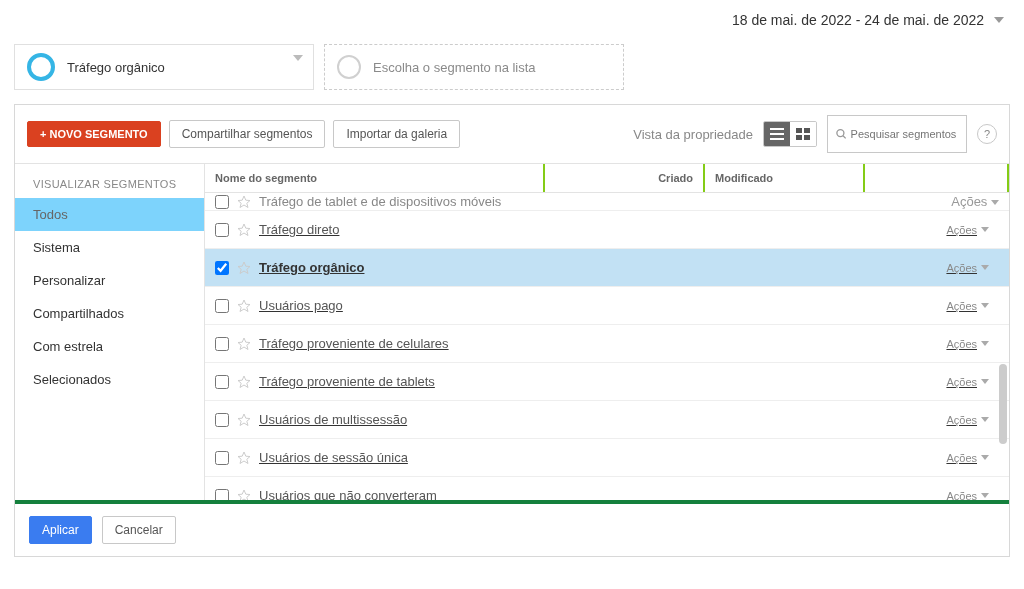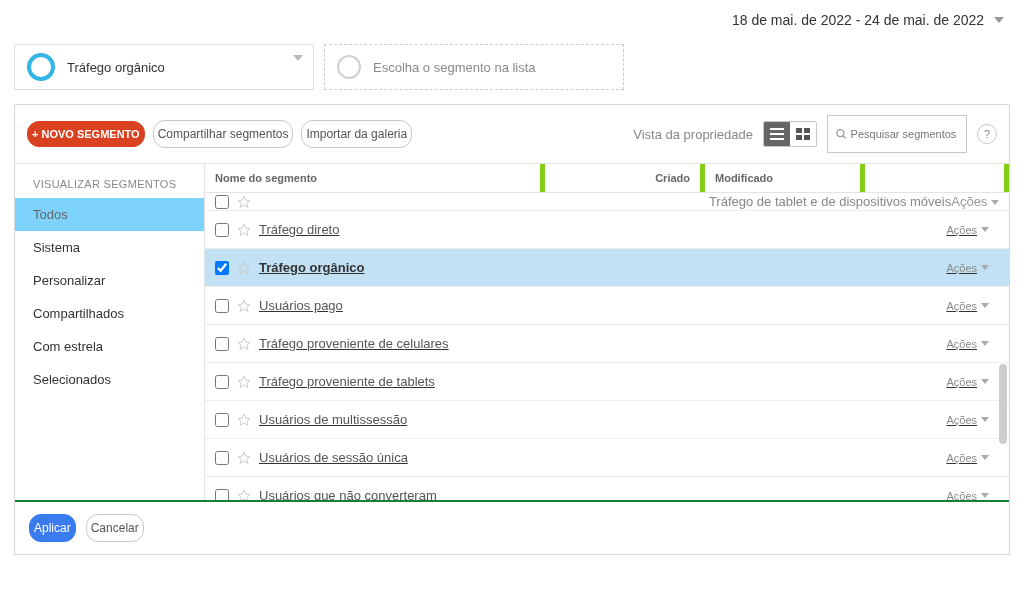--- a/index.html
+++ b/index.html
@@ -13,63 +13,63 @@
     .segments-row { display: flex; gap: 10px; padding: 4px 14px 14px; }
     .segment-chip { border: 1px solid #e0e0e0; background: #fff; width: 300px; height: 46px; display: flex; align-items: center; padding: 0 12px; position: relative; }
     .segment-chip.placeholder { border: 1px dashed #ccc; color: #8a8a8a; }
     .segment-chip .circle { width: 28px; height: 28px; border: 4px solid #35b5e5; border-radius: 50%; margin-right: 12px; flex-shrink: 0; }
     .segment-chip.placeholder .circle { border: 2px solid #d0d0d0; width: 24px; height: 24px; }
     .segment-chip .chevron-corner { position: absolute; top: 6px; right: 10px; color: #888; }
     
     .panel { margin: 0 14px; border: 1px solid #d8d8d8; background: #fff; }
     
     .toolbar { display: flex; align-items: center; padding: 10px 12px; border-bottom: 1px solid #e3e3e3; gap: 8px; }
-    .btn { border: 1px solid #c8c8c8; background: #fff; padding: 6px 4px; font-size: 12px; cursor: pointer; color: #555; border-radius: 12px; }
+    .btn { border: 1px solid #c8c8c8; background: #fff; padding: 6px 12px; font-size: 12px; cursor: pointer; color: #555; border-radius: 2px; }
     .btn.red { background: #da4120; color: #fff; border-color: #da4120; font-weight: bold; font-size: 11px; text-transform: uppercase; }
     .toolbar-right { margin-left: auto; display: flex; align-items: center; gap: 10px; }
     .view-label { font-size: 13px; color: #888; }
     .view-toggle { display: flex; border: 1px solid #c8c8c8; border-radius: 2px; overflow: hidden; }
     .view-toggle button { border: none; background: #fff; width: 26px; height: 24px; cursor: pointer; display: flex; align-items: center; justify-content: center; }
     .view-toggle button.active { background: #666; }
     .search-box { border: 1px solid #c8c8c8; display: flex; align-items: center; padding: 3px 8px; width: 140px; height: 38px; }
     .search-box input { border: none; outline: none; font-size: 11px; width: 100%; color: #777; }
     .help-circle { width: 20px; height: 20px; border: 1px solid #c8c8c8; border-radius: 50%; display: flex; align-items: center; justify-content: center; font-size: 11px; color: #888; cursor: pointer; }
     
     .main-area { display: flex; height: 336px; }
     
     .sidebar { width: 190px; border-right: 1px solid #e3e3e3; padding: 14px 0; }
     .sidebar-header { font-size: 11px; color: #888; text-transform: uppercase; padding: 0 18px 8px; letter-spacing: 0.3px; }
     .sidebar-item { padding: 9px 18px; font-size: 13px; color: #333; cursor: pointer; }
     .sidebar-item.active { background: #7dd3fc; color: #666; }
     
     .table-area { flex: 1; overflow-y: auto; position: relative; }
     .table-header { display: flex; border-bottom: 1px solid #e3e3e3; background: #fff; }
-    .table-header .th { padding: 8px 10px; font-size: 11px; font-weight: bold; color: #666; border-right: 5px solid #84cc16; }
+    .table-header .th { padding: 8px 10px; font-size: 11px; font-weight: bold; color: #666; border-right: 2px solid #84cc16; }
     .th-name { flex: 0 0 340px; }
     .th-created { flex: 0 0 160px; text-align: right; }
     .th-modified { flex: 0 0 160px; }
     .th-actions { flex: 1; border-right: none; }
     
     .seg-row { display: flex; align-items: center; border-bottom: 1px solid #eee; padding: 8px 10px; height: 38px; text-decoration: underline; }
     .seg-row.selected { background: #c2e1f4; }
     .seg-row .checkbox { margin-right: 8px; width: 14px; height: 14px; }
     .seg-row .star { width: 14px; height: 14px; margin-right: 8px; flex-shrink: 0; }
     .seg-row .seg-name { flex: 1; font-size: 13px; color: #555; }
     .seg-row.selected .seg-name { font-weight: bold; color: #333; }
     .seg-row .actions { margin-left: auto; color: #888; font-size: 11px; display: flex; align-items: center; gap: 4px; padding-right: 10px; }
     
-    .footer-bar { padding: 12px 14px; border-top: 2px solid #15803d; display: flex; gap: 10px; }
+    .footer-bar { padding: 12px 14px; border-top: 4px solid #15803d; display: flex; gap: 10px; }
     .btn.blue { background: #3a7cf0; color: #fff; border-color: #3a7cf0; }
     
     .scroll-indicator { position: absolute; right: 2px; top: 200px; width: 8px; height: 80px; background: #ccc; border-radius: 4px; }
     
     .partial-row { display: flex; align-items: center; border-bottom: 1px solid #eee; padding: 2px 10px; height: 18px; overflow: hidden; color: #999; }
     .partial-row .checkbox { margin-right: 8px; width: 14px; height: 14px; }
     .partial-row .star { width: 14px; height: 14px; margin-right: 8px; }
-    .partial-row .seg-name { flex: 1; font-size: 13px; color: #888; text-align: right; }
+    .partial-row .seg-name { flex: 1; font-size: 13px; color: #888; }
   </style>
 </head>
 <body>
 
 <div class="container">
 
   <div class="date-range-bar">
     <span>18 de mai. de 2022 - 24 de mai. de 2022</span>
     <svg width="10" height="8" viewBox="0 0 10 8">
         <path d="M0 0 L10 0 L5 6 Z" fill="#999"></path>

